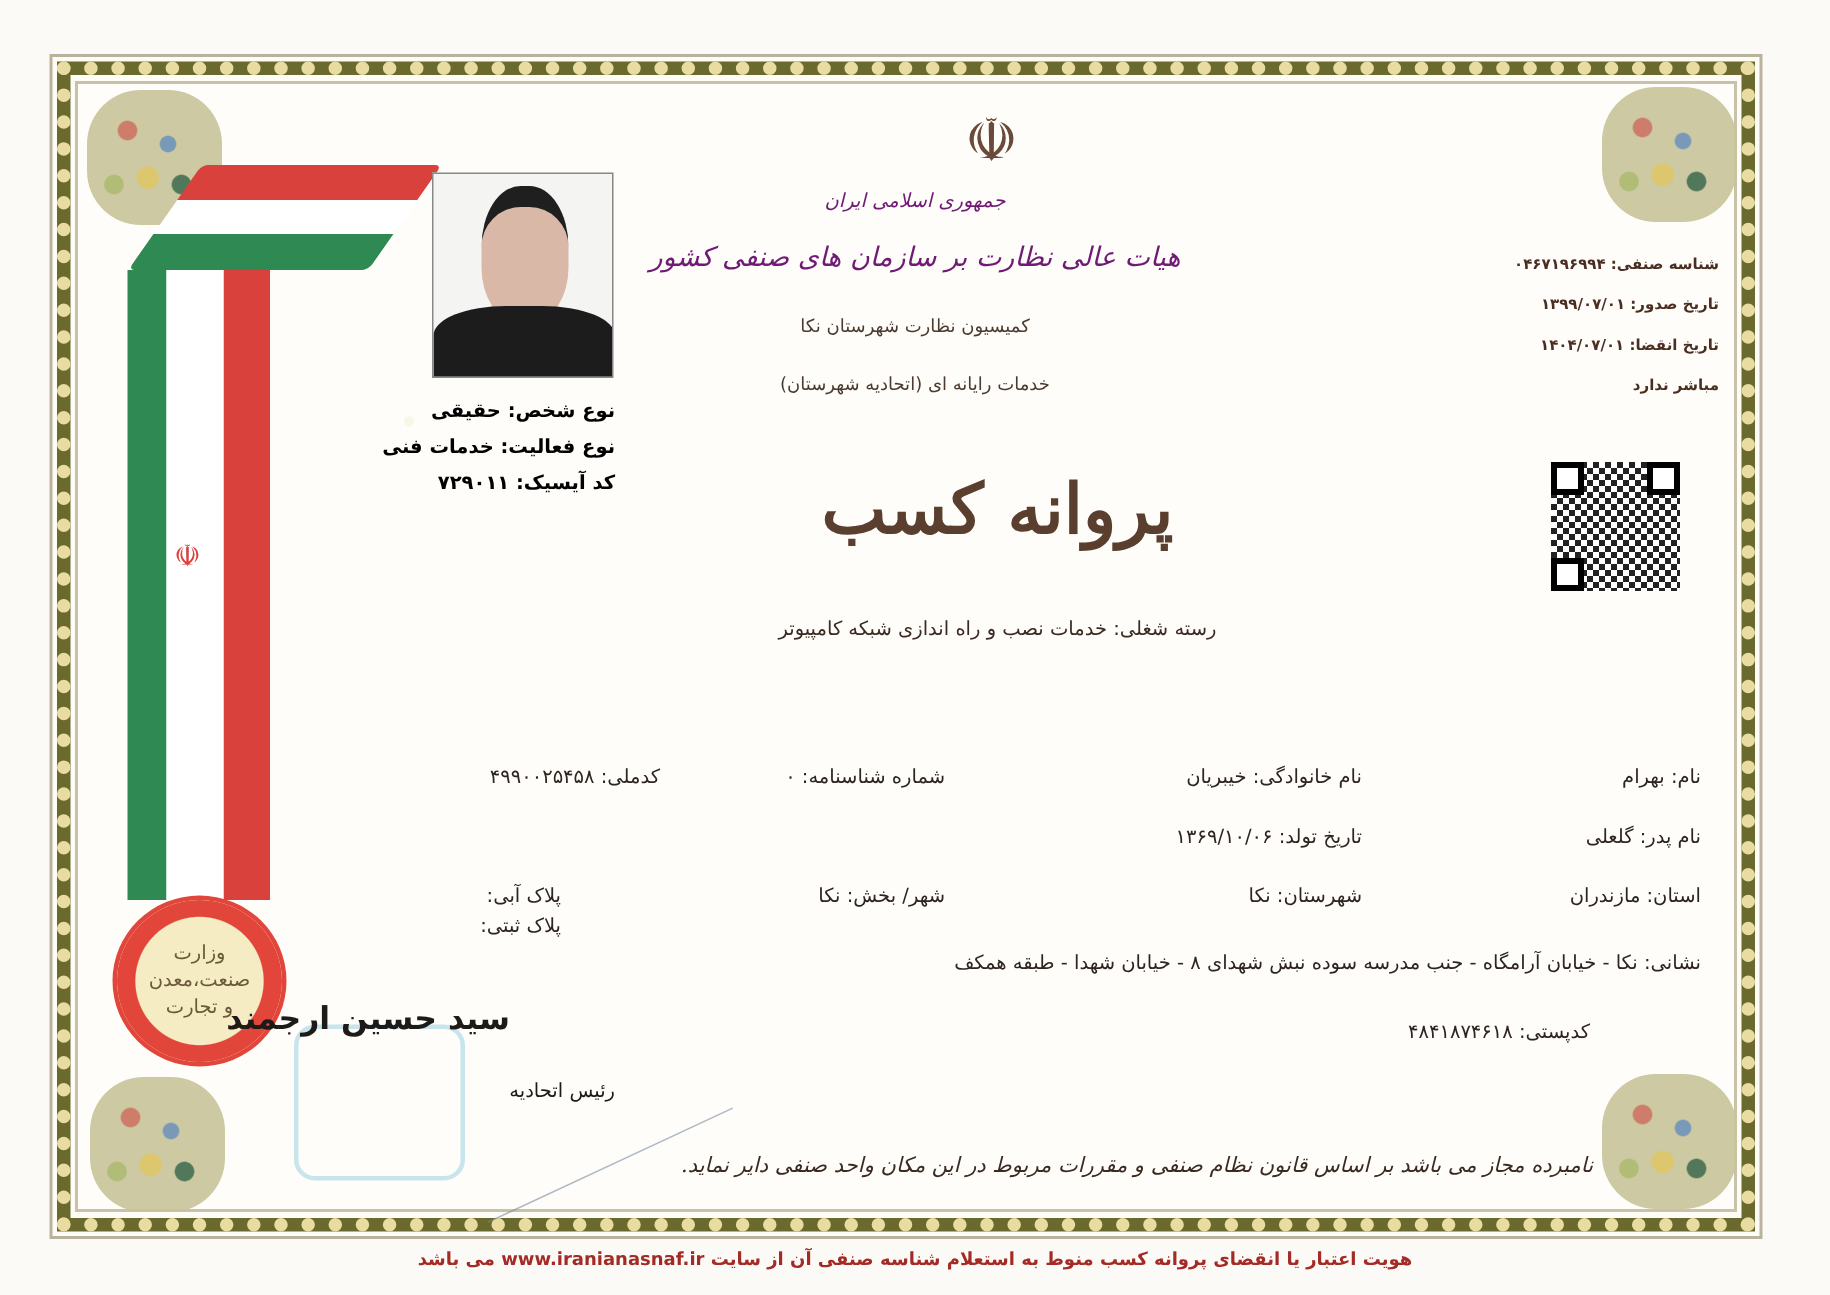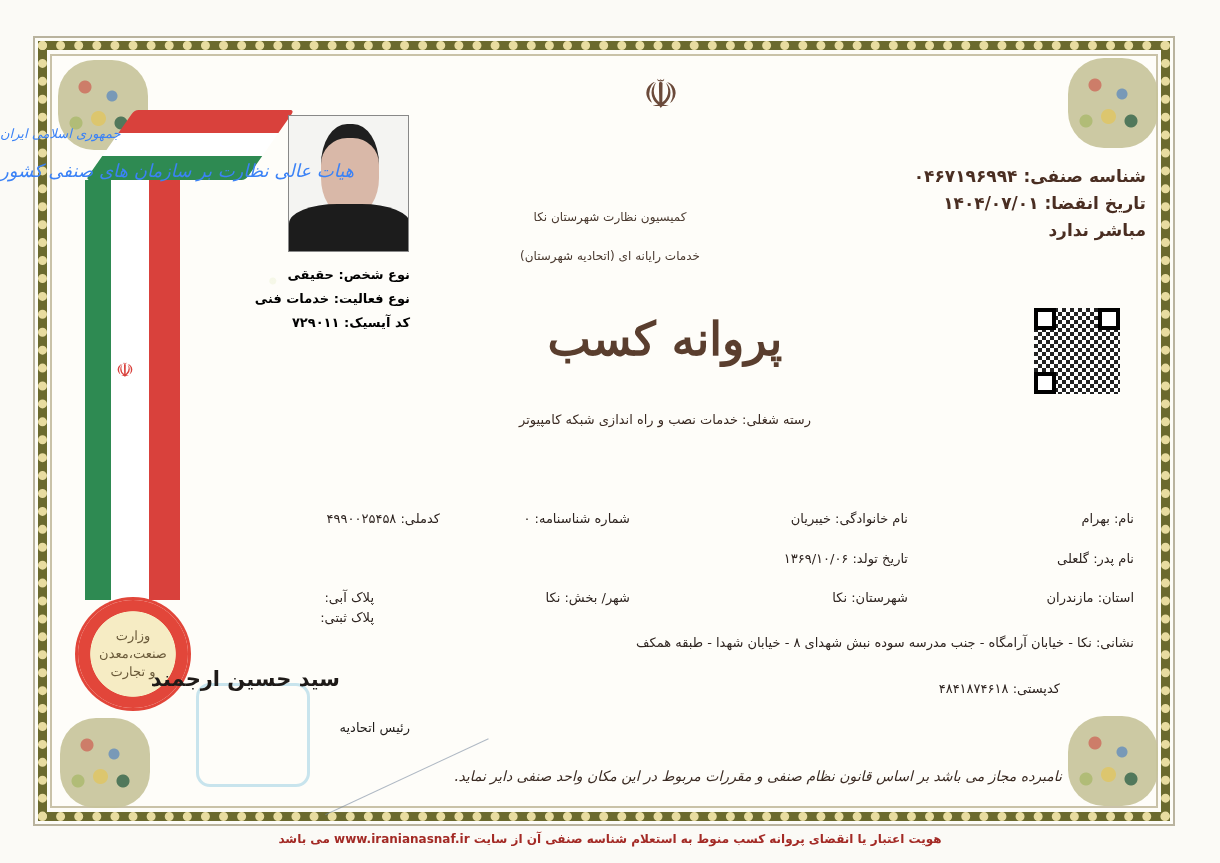--- a/index.html
+++ b/index.html
@@ -39,25 +39,25 @@
   .seal span{font-family:"DejaVu Serif",serif;font-size:13px;color:#6a5a3a;line-height:18px;}
 
   .photo{position:absolute;left:288px;top:115px;width:121px;height:137px;border:1px solid #888;box-sizing:border-box;background:#f4f4f2;overflow:hidden;}
   .photo .head{position:absolute;left:32px;top:8px;width:58px;height:76px;border-radius:45% 45% 40% 40%;background:#d9b8a8;border-top:14px solid #1f1f1f;}
   .photo .body{position:absolute;left:0;top:88px;width:121px;height:49px;background:#1c1c1c;border-radius:40% 40% 0 0;}
 
   .rtl{direction:rtl;text-align:right;position:absolute;white-space:nowrap;}
   .bold{font-weight:bold;}
   .t-left-info{right:810px;font-size:13px;line-height:24px;top:263px;color:#000000;}
   .emblem{position:absolute;left:640px;top:68px;width:42px;height:52px;color:#6b4a3a;font-size:40px;text-align:center;line-height:52px;}
-  .hdr1{left:0;width:1220px;text-align:left;position:absolute;font-family:"DejaVu Serif",serif;font-style:italic;color:#3b82f6;}
+  .hdr1{left:0;width:1220px;text-align:center;position:absolute;font-family:"DejaVu Serif",serif;font-style:italic;color:#701a75;}
   .hdr2{left:0;width:1220px;text-align:center;position:absolute;font-size:12px;color:#4a3a30;}
   .main-title{position:absolute;left:0;width:1330px;top:312px;text-align:center;font-size:46px;font-weight:bold;color:#5a3e2e;font-family:"DejaVu Serif",serif;}
   .subtitle{position:absolute;left:0;width:1330px;top:412px;text-align:center;font-size:13px;color:#3a2a22;}
-  .right-info{right:74px;top:163px;font-size:17px;line-height:27px;font-weight:bold;color:#4a2e22;}
+  .right-info{right:74px;top:163px;font-size:10px;line-height:27px;font-weight:bold;color:#4a2e22;}
   .qr{position:absolute;left:1034px;top:308px;width:86px;height:86px;
     background:
       linear-gradient(#000,#000) 0 0/22px 22px no-repeat,
       linear-gradient(#000,#000) 64px 0/22px 22px no-repeat,
       linear-gradient(#000,#000) 0 64px/22px 22px no-repeat,
       repeating-conic-gradient(#222 0 25%, #fff 0 50%) 0 0/8px 8px;}
   .qr::after{content:"";position:absolute;inset:0;
     background:
       linear-gradient(#fff,#fff) 4px 4px/14px 14px no-repeat,
       linear-gradient(#fff,#fff) 68px 4px/14px 14px no-repeat,
@@ -116,20 +116,21 @@
 <div class="hdr1" style="top:126px;font-size:13px;">جمهوری اسلامی ایران</div>
 <div class="hdr1" style="top:160px;font-size:18px;">هیات عالی نظارت بر سازمان های صنفی کشور</div>
 <div class="hdr2" style="top:210px;">کمیسیون نظارت شهرستان نکا</div>
 <div class="hdr2" style="top:249px;">خدمات رایانه ای (اتحادیه شهرستان)</div>
 
 <div class="main-title">پروانه کسب</div>
 <div class="subtitle">رسته شغلی: خدمات نصب و راه اندازی شبکه کامپیوتر</div>
 
 <div class="rtl right-info">
   <div>شناسه صنفی: ۰۴۶۷۱۹۶۹۹۴</div>
+  <div>تاریخ صدور: ۱۳۹۹/۰۷/۰۱</div>
   <div>تاریخ انقضا: ۱۴۰۴/۰۷/۰۱</div>
   <div>مباشر ندارد</div>
 </div>
 
 <div class="qr"></div>
 
 <div class="field" style="right:86px;top:511px;">نام: بهرام</div>
 <div class="field" style="right:312px;top:511px;">نام خانوادگی: خیبریان</div>
 <div class="field" style="right:590px;top:511px;">شماره شناسنامه: ۰</div>
 <div class="field" style="right:780px;top:511px;">کدملی: ۴۹۹۰۰۲۵۴۵۸</div>

